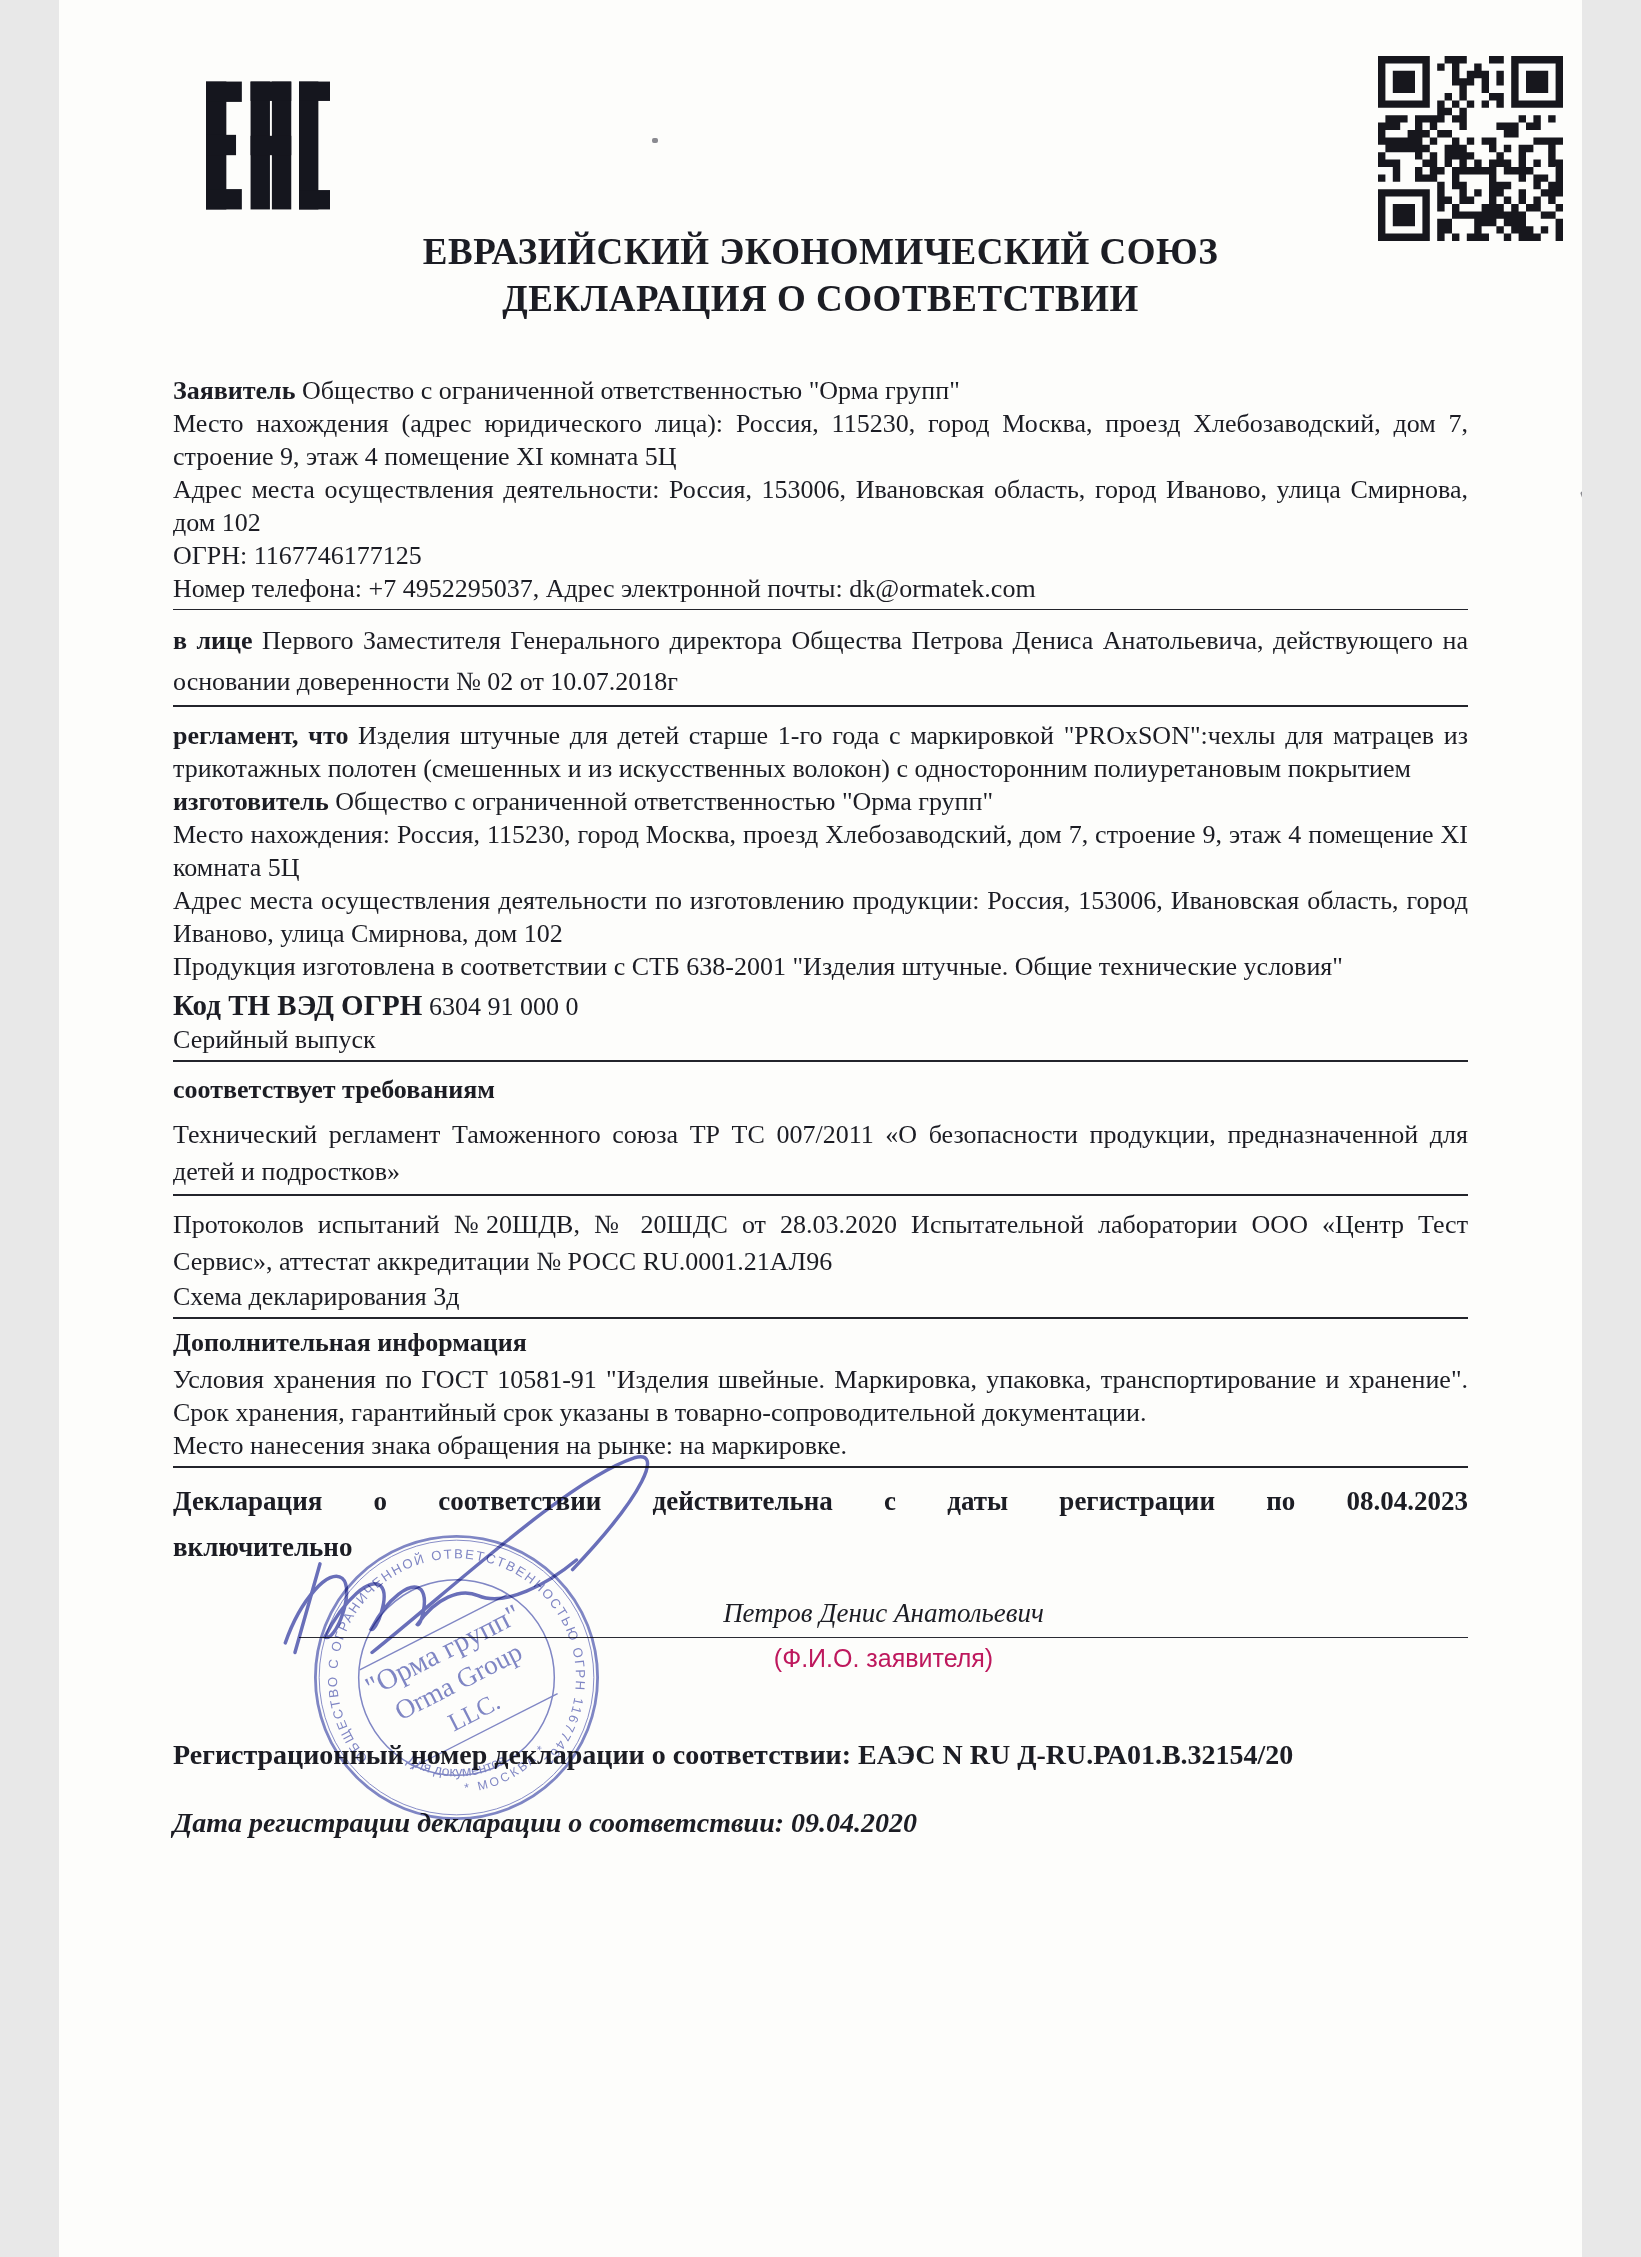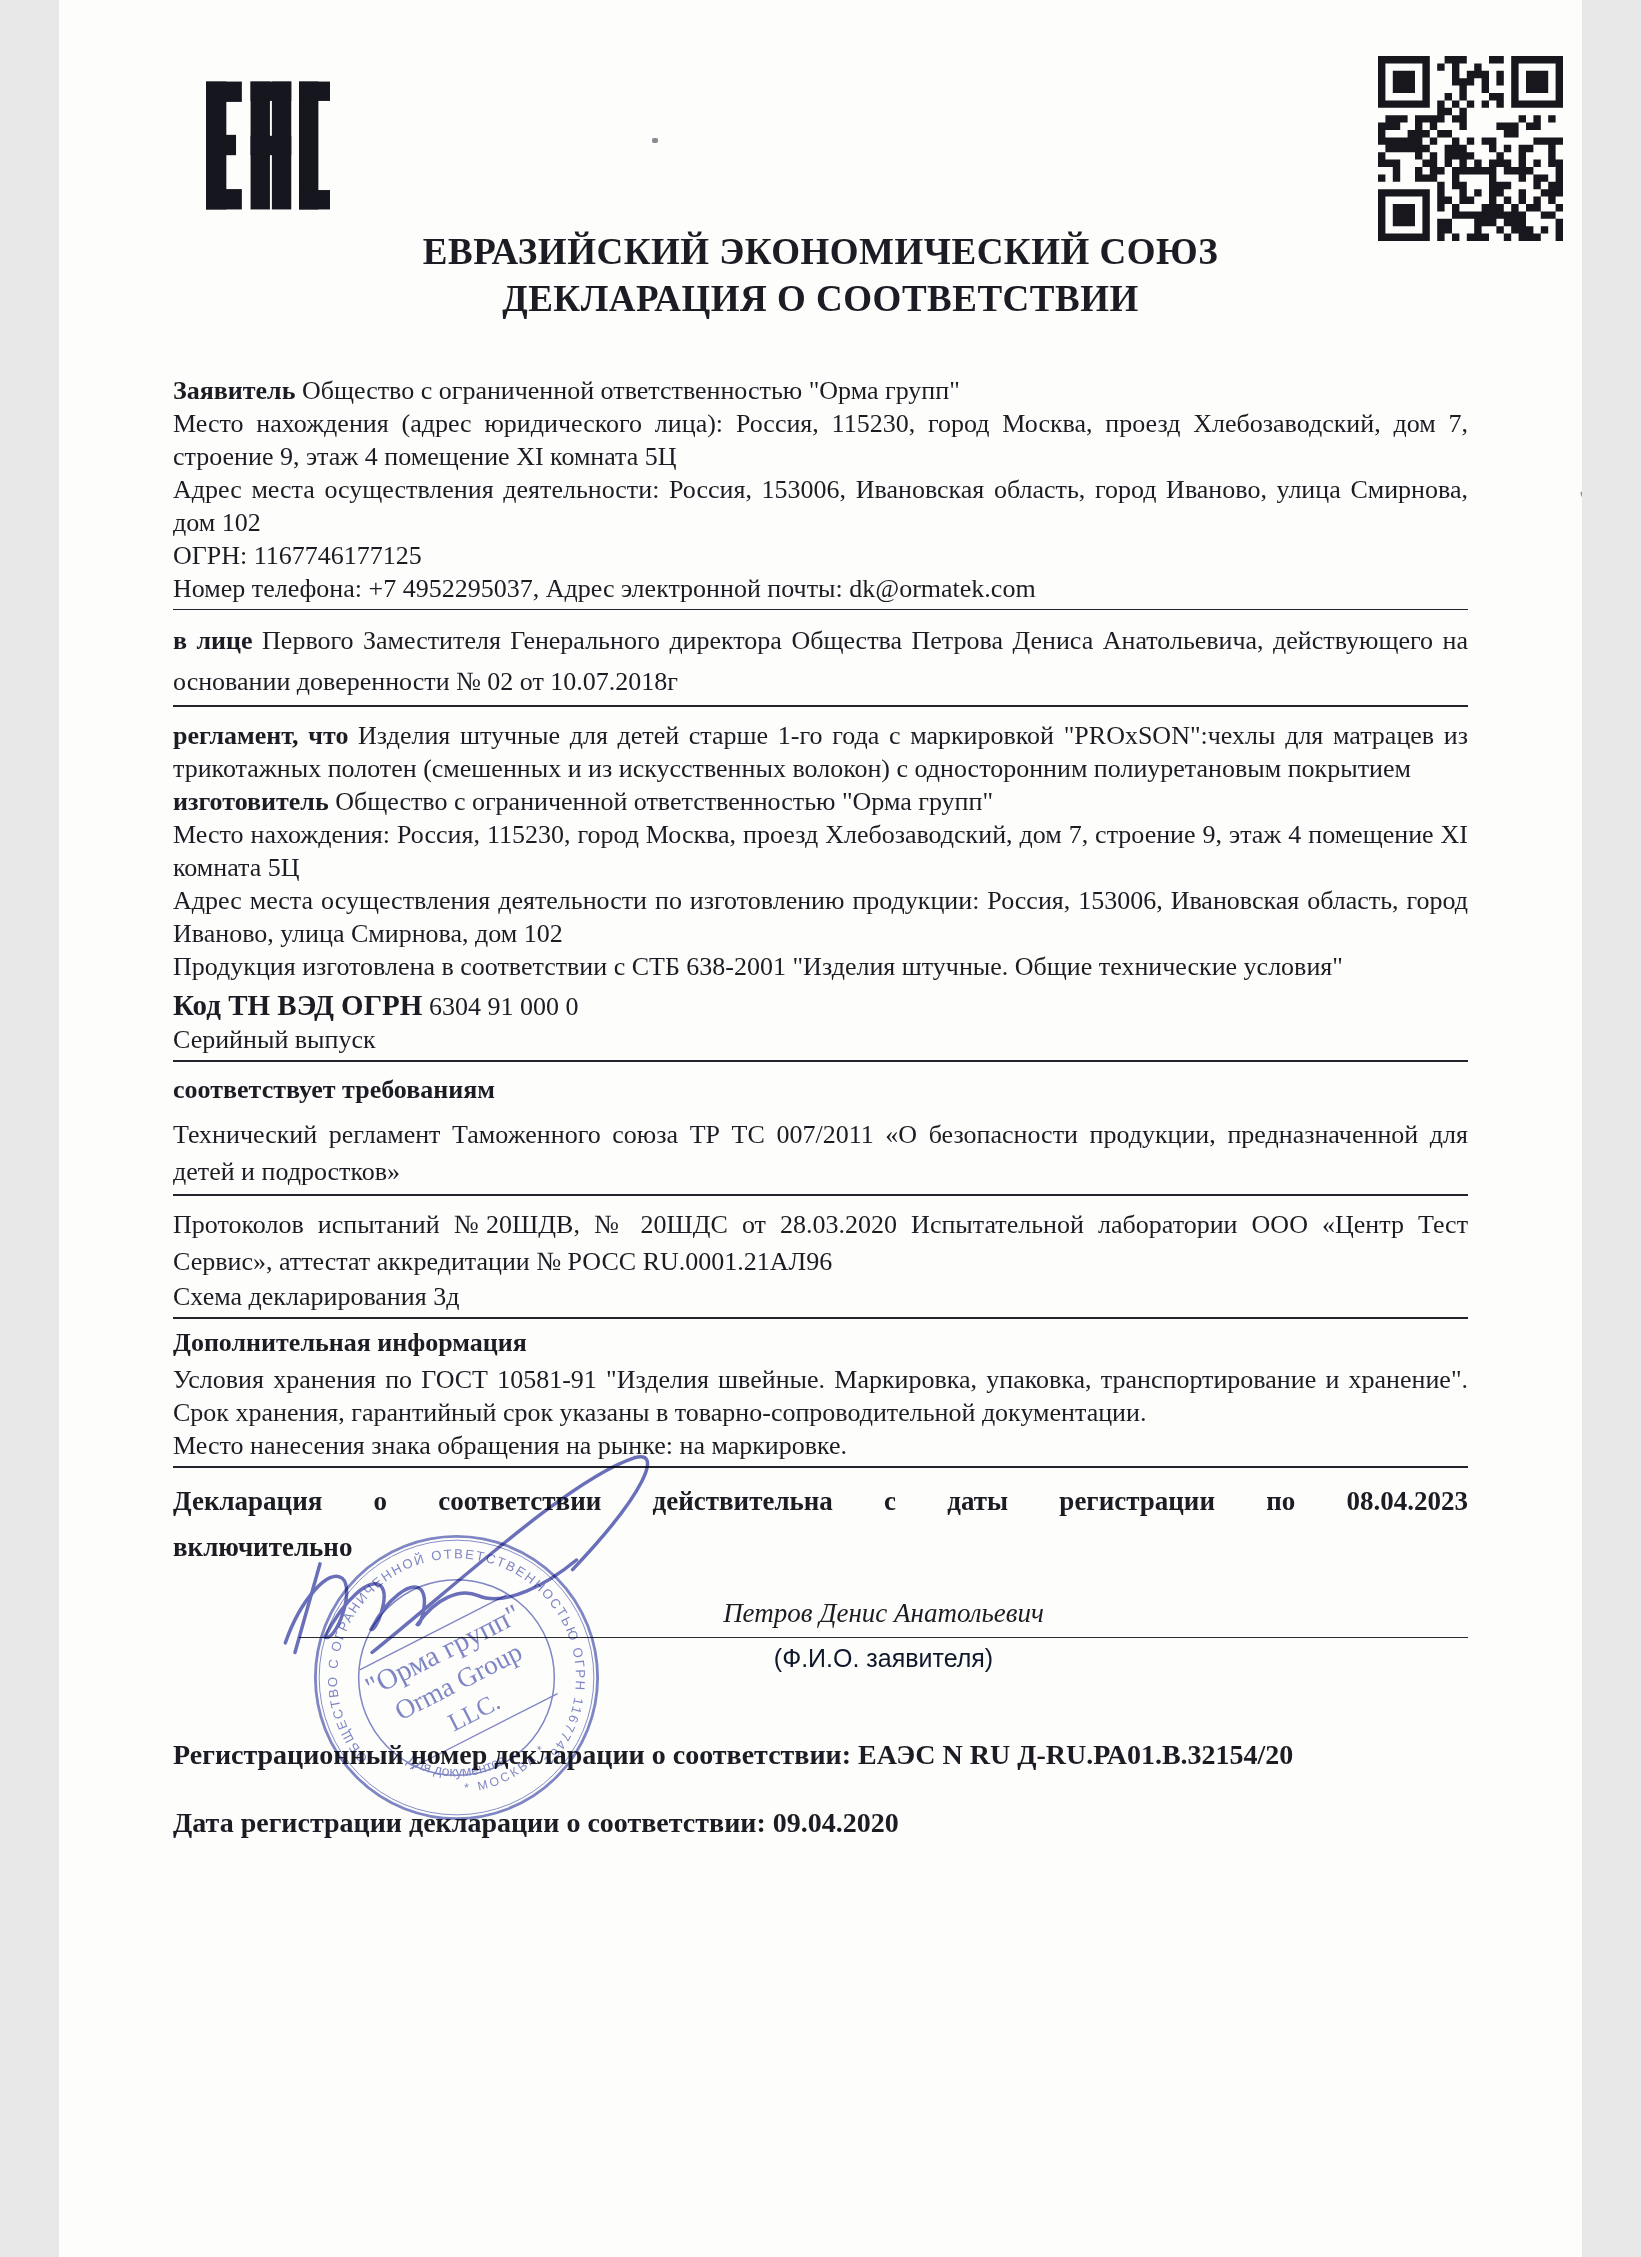--- a/index.html
+++ b/index.html
@@ -43,26 +43,26 @@
   .validity .jline{text-align:justify;text-align-last:justify;}
   
   .sig-row{display:flex;margin-top:27px;position:relative;}
   .sig-left{width:439px;padding-top:39px;}
   .sig-line{border-top:1.9px solid #2a2b33;margin-left:39px;}
   .sig-label{font-family:"Liberation Sans","DejaVu Sans",sans-serif;font-size:25px;color:#2a2b33;margin-top:5.8px;margin-left:162px;}
   .mp{font-family:"Liberation Sans","DejaVu Sans",sans-serif;font-size:26px;margin-top:56px;margin-left:201px;}
   .sig-right{margin-left:126px;flex:1;text-align:center;}
   .fio{font-size:27px;line-height:33px;font-style:italic;}
   .sig-line2{border-top:1.9px solid #2a2b33;margin-top:7.7px;}
-  .fio-label{font-family:"Liberation Sans","DejaVu Sans",sans-serif;font-size:25px;color:#0f172a;margin-top:5.8px;}
+  .fio-label{font-family:"Liberation Sans","DejaVu Sans",sans-serif;font-size:25px;color:#be185d;margin-top:5.8px;}
   .stamp{position:absolute;left:133px;top:-70px;width:301px;height:301px;opacity:.82;mix-blend-mode:multiply;pointer-events:none;}
   .signature-svg{position:absolute;left:54px;top:-145px;width:454px;height:214px;opacity:.9;mix-blend-mode:multiply;pointer-events:none;}
   
   .reg{margin-top:64px;font-weight:bold;font-size:28px;line-height:35px;}
-  .reg + .reg{margin-top:33px;}
+  .reg + .reg{margin-top:33px;font-style:italic;}
   .speck{position:absolute;background:#8a8a90;border-radius:1.9px;}
 </style>
 </head>
 <body>
 
 <div class="page">
 
   <svg class="eac-logo" viewBox="0 0 128 132" role="img" aria-label="EAC">
     <g fill="#15161e">
       <rect x="0" y="0" width="21" height="132"></rect>

